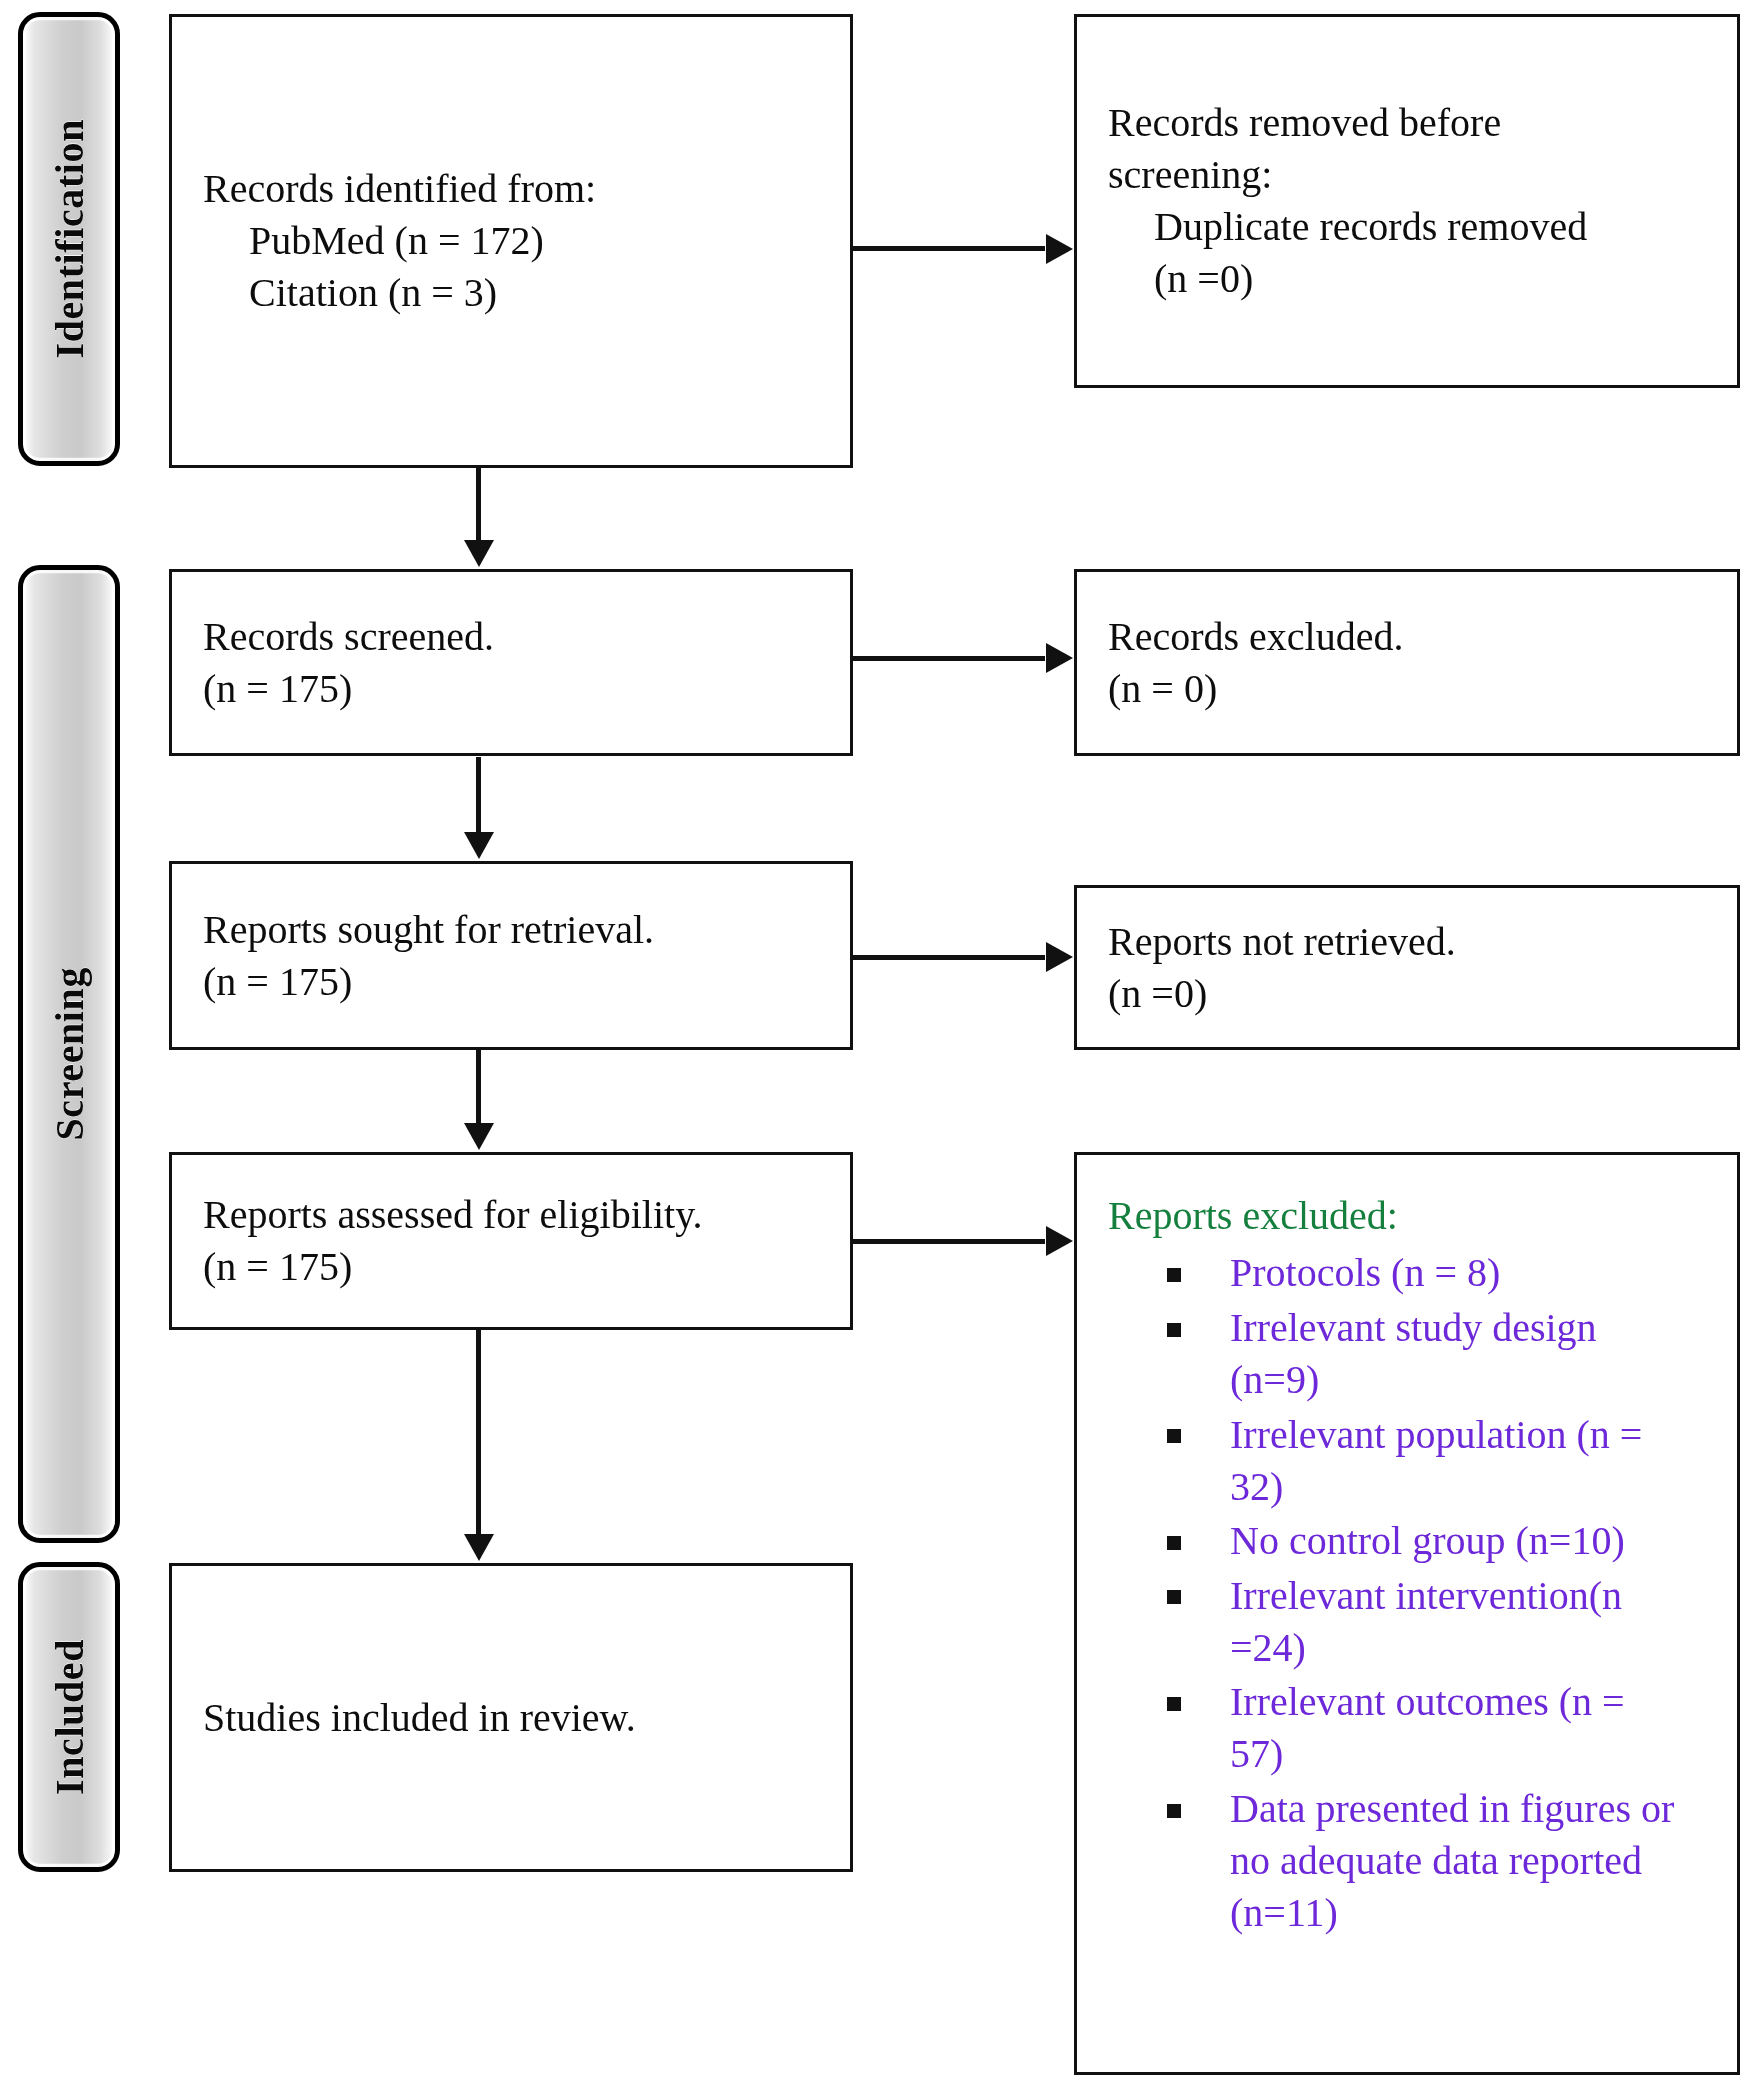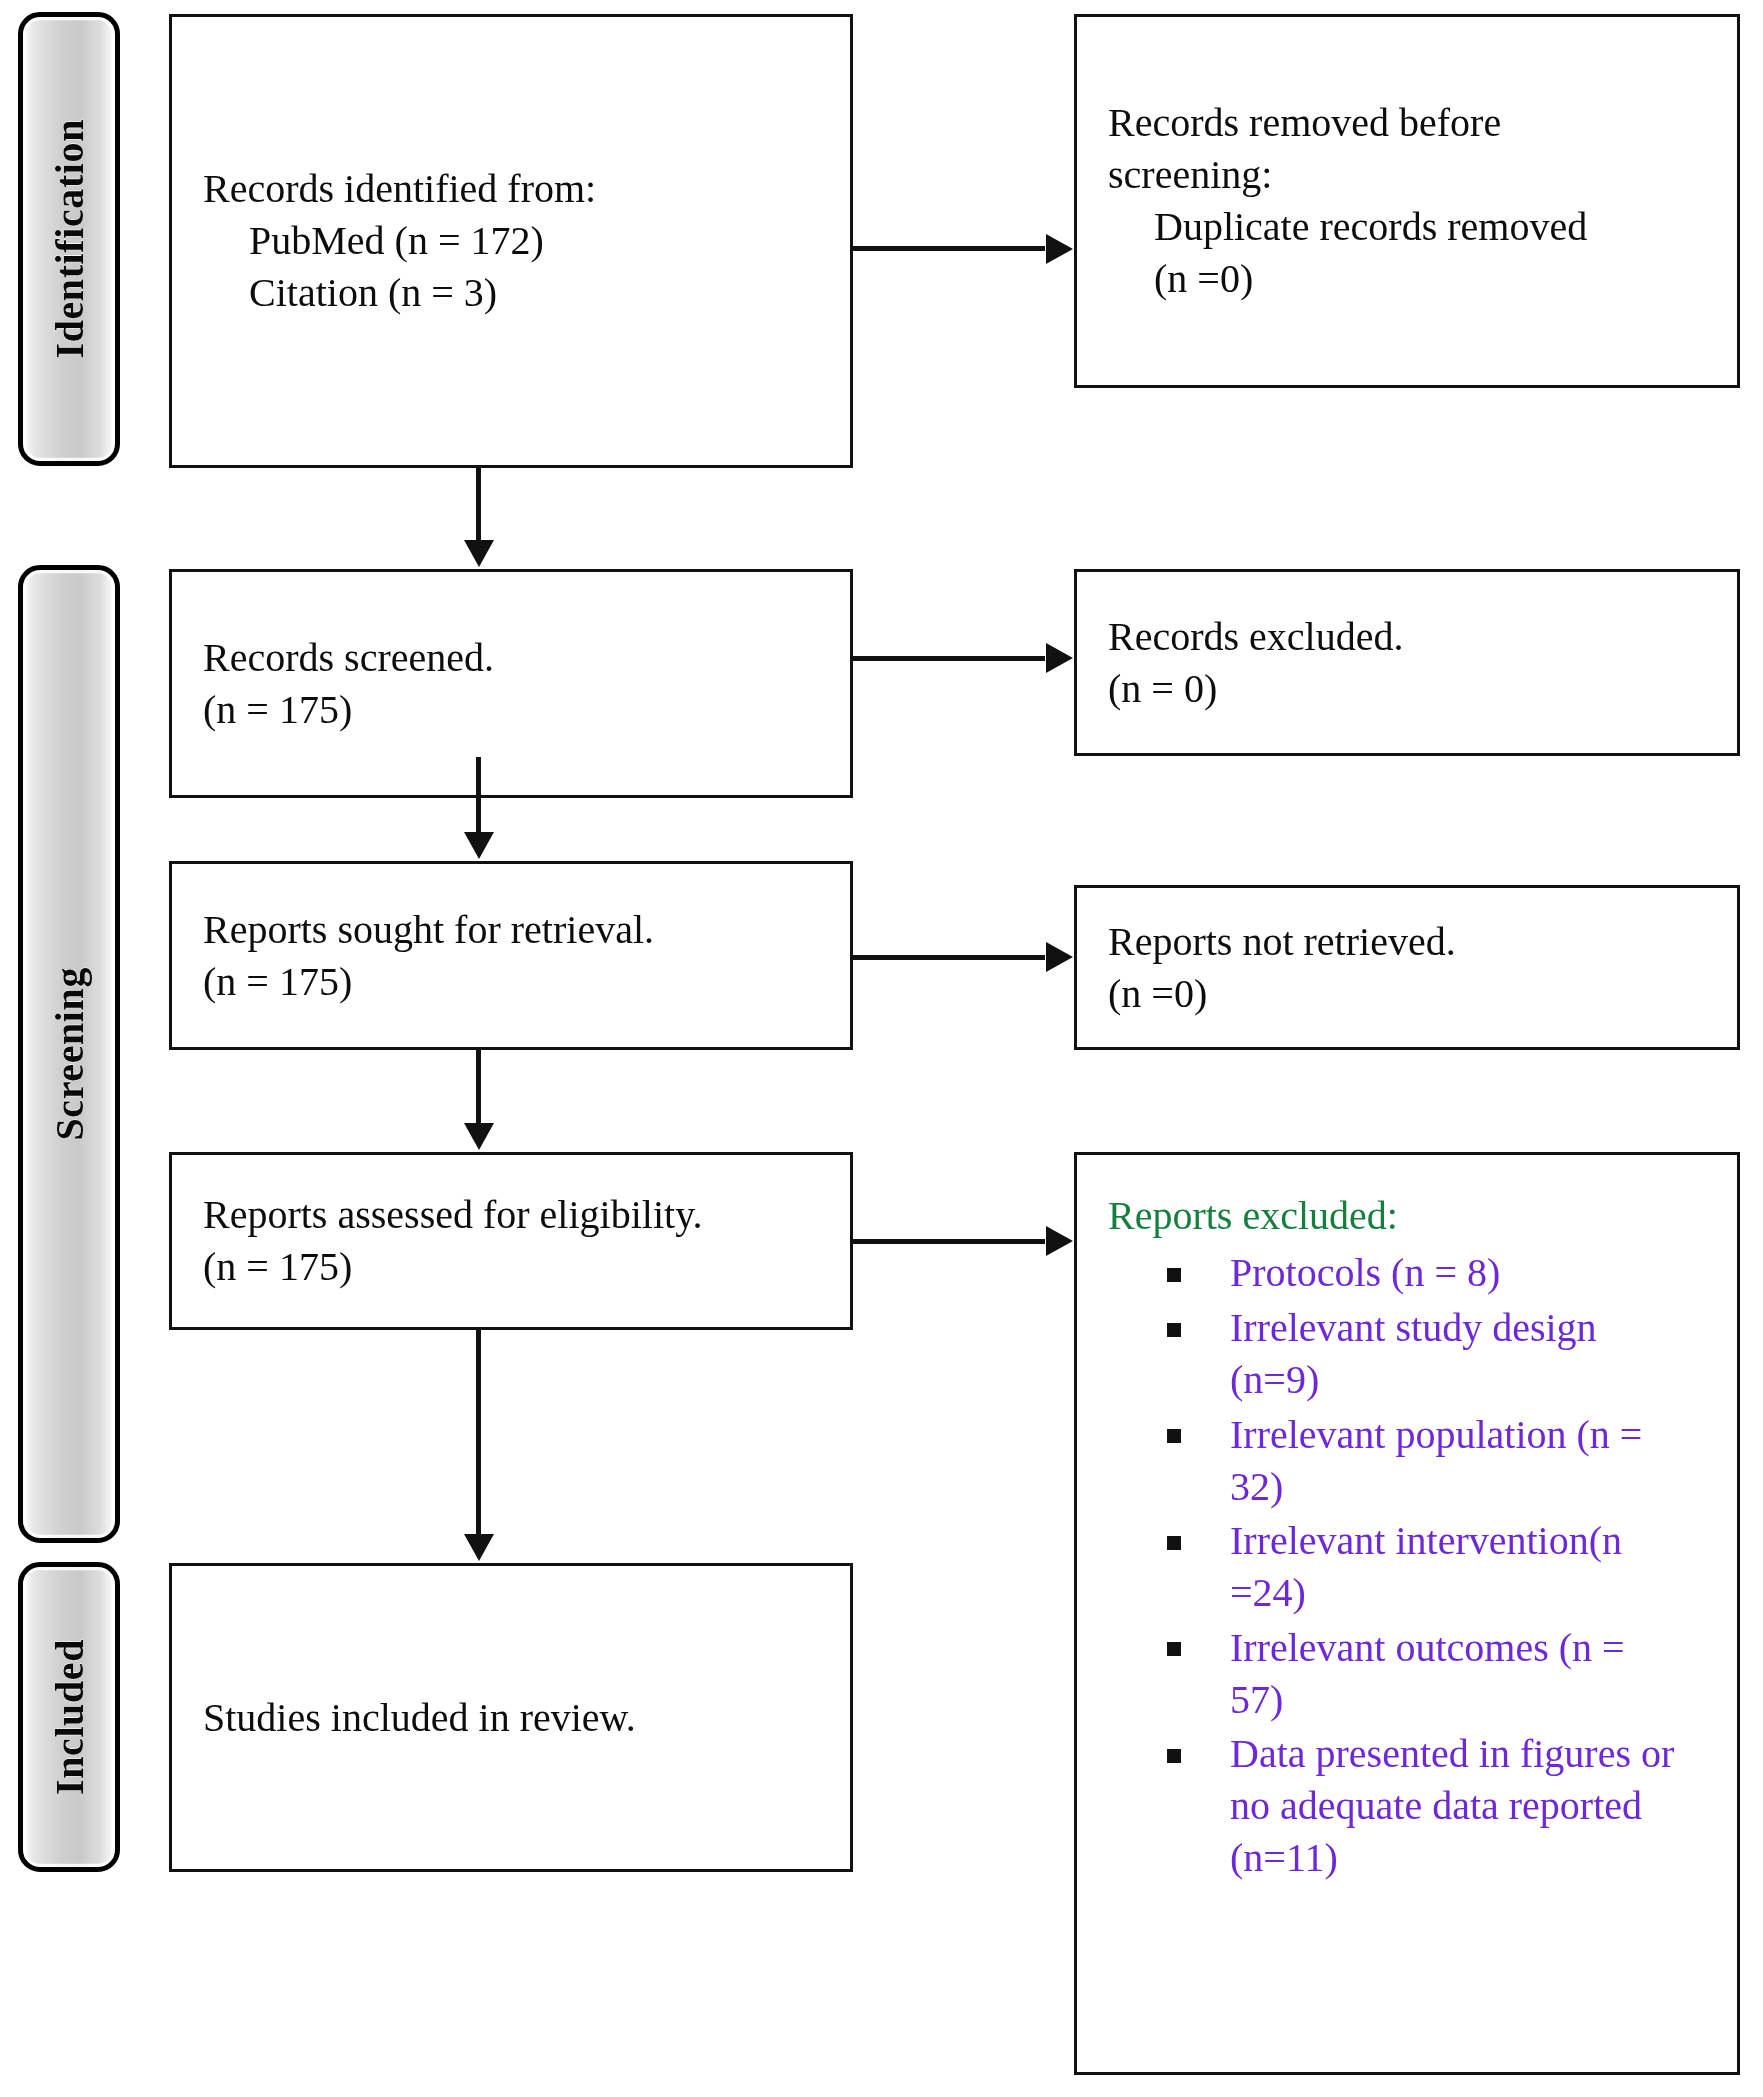--- a/index.html
+++ b/index.html
@@ -159,21 +159,21 @@
       <div class="box-line indent">(n =0)</div>
     </div>
   </div>
 
   <div class="h-line" style="left:852px; top:246px; width:193px;"></div>
   <div class="arrow-right" style="left:1046px; top:234px;"></div>
 
   <div class="v-line" style="left:476px; top:468px; width:4.5px; height:76px;"></div>
   <div class="arrow-down" style="left:464px; top:540px;"></div>
 
-  <div class="flow-box" style="left:169px; top:569px; width:684px; height:229px;">
+  <div class="flow-box" style="left:169px; top:569px; width:684px; height:187px;">
     <div class="box-inner">
       <div class="box-line">Records screened.</div>
       <div class="box-line">(n = 175)</div>
     </div>
   </div>
 
   <div class="flow-box" style="left:1074px; top:569px; width:666px; height:187px;">
     <div class="box-inner">
       <div class="box-line">Records excluded.</div>
       <div class="box-line">(n = 0)</div>
@@ -224,20 +224,24 @@
         <li>
           <span class="sq-bullet"></span>
           <span>Irrelevant study design (n=9)</span>
         </li>
         <li>
           <span class="sq-bullet"></span>
           <span>Irrelevant population (n = 32)</span>
         </li>
         <li>
           <span class="sq-bullet"></span>
+          <span>No control group (n=10)</span>
+        </li>
+        <li>
+          <span class="sq-bullet"></span>
           <span>Irrelevant intervention(n =24)</span>
         </li>
         <li>
           <span class="sq-bullet"></span>
           <span>Irrelevant outcomes (n = 57)</span>
         </li>
         <li>
           <span class="sq-bullet"></span>
           <span>Data presented in figures or no adequate data reported (n=11)</span>
         </li>

